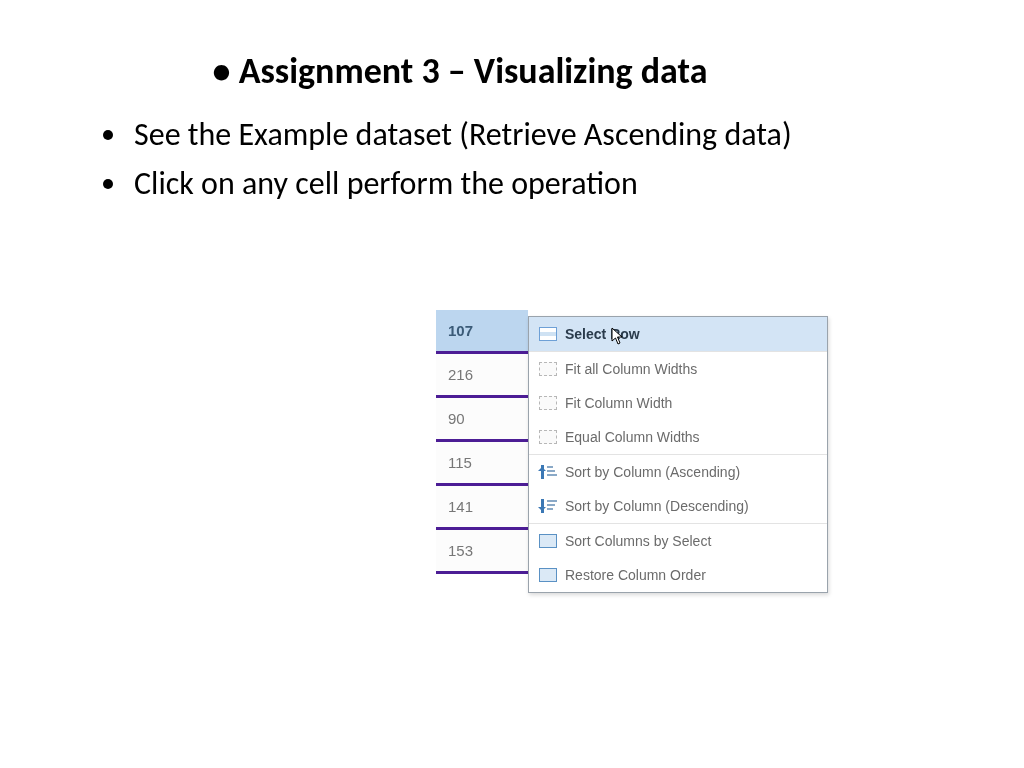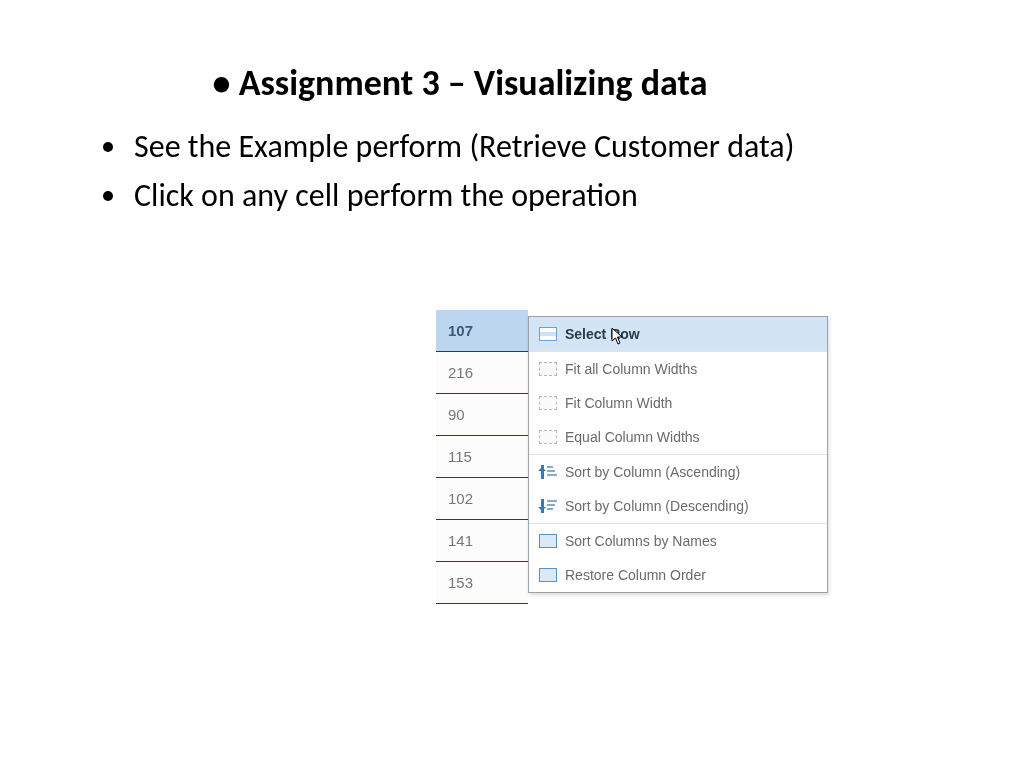--- a/index.html
+++ b/index.html
@@ -9,21 +9,21 @@
     height: 768px;
     background: #fff;
     font-family: Calibri, Arial, sans-serif;
     color: #000;
   }
   .slide {
     width: 920px;
     height: 768px;
     position: relative;
     box-sizing: border-box;
-    padding-top: 60px;
+    padding-top: 48px;
   }
   ul.title-list {
     margin: 0;
     padding: 0 90px;
     list-style: none;
   }
   ul.title-list li {
     text-align: center;
     font-weight: 700;
     font-size: 36px;
@@ -53,21 +53,21 @@
     filter: blur(0.3px);
   }
   .col {
     position: absolute;
     left: 0;
     top: 0;
     width: 92px;
   }
   .cell {
     height: 41px;
-    border-bottom: 1px solid #4c1d95;
+    border-bottom: 3px solid #4c1d95;
     padding-left: 12px;
     font-family: Arial, sans-serif;
     font-size: 15px;
     color: #777;
     display: flex;
     align-items: center;
     background: #fcfcfc;
   }
   .cell.sel {
     background: #bcd6ef;
@@ -179,32 +179,31 @@
 </head>
 <body>
 
 <div class="slide">
 
   <ul class="title-list">
     <li>Assignment 3 – Visualizing data</li>
   </ul>
 
   <ul class="body-list">
-    <li>See the Example perform (Retrieve Customer data)</li>
+    <li>See the Example dataset (Retrieve Ascending data)</li>
     <li>Click on any cell perform the operation</li>
   </ul>
 
   <div class="shot">
 
     <div class="col">
       <div class="cell sel">107</div>
       <div class="cell">216</div>
       <div class="cell">90</div>
       <div class="cell">115</div>
-      <div class="cell">102</div>
       <div class="cell">141</div>
       <div class="cell">153</div>
     </div>
 
     <div class="menu">
       <div class="mitem hl">
         <span class="icon icon-row"></span>
         <span>Select Row</span>
         <svg class="cursor" viewBox="0 0 14 18">
           <path d="M1 1 L1 14 L4.5 11 L7 17 L9 16 L6.5 10 L11 10 Z" fill="#fff" stroke="#000" stroke-width="1"></path>
@@ -232,21 +231,21 @@
       </div>
       <div class="mitem">
         <span class="icon icon-desc">
             <span class="bars"></span>
           </span>
         <span>Sort by Column (Descending)</span>
       </div>
       <div class="sep"></div>
       <div class="mitem">
         <span class="icon icon-sortnames"></span>
-        <span>Sort Columns by Names</span>
+        <span>Sort Columns by Select</span>
       </div>
       <div class="mitem">
         <span class="icon icon-restore"></span>
         <span>Restore Column Order</span>
       </div>
     </div>
 
   </div>
 </div>
 

